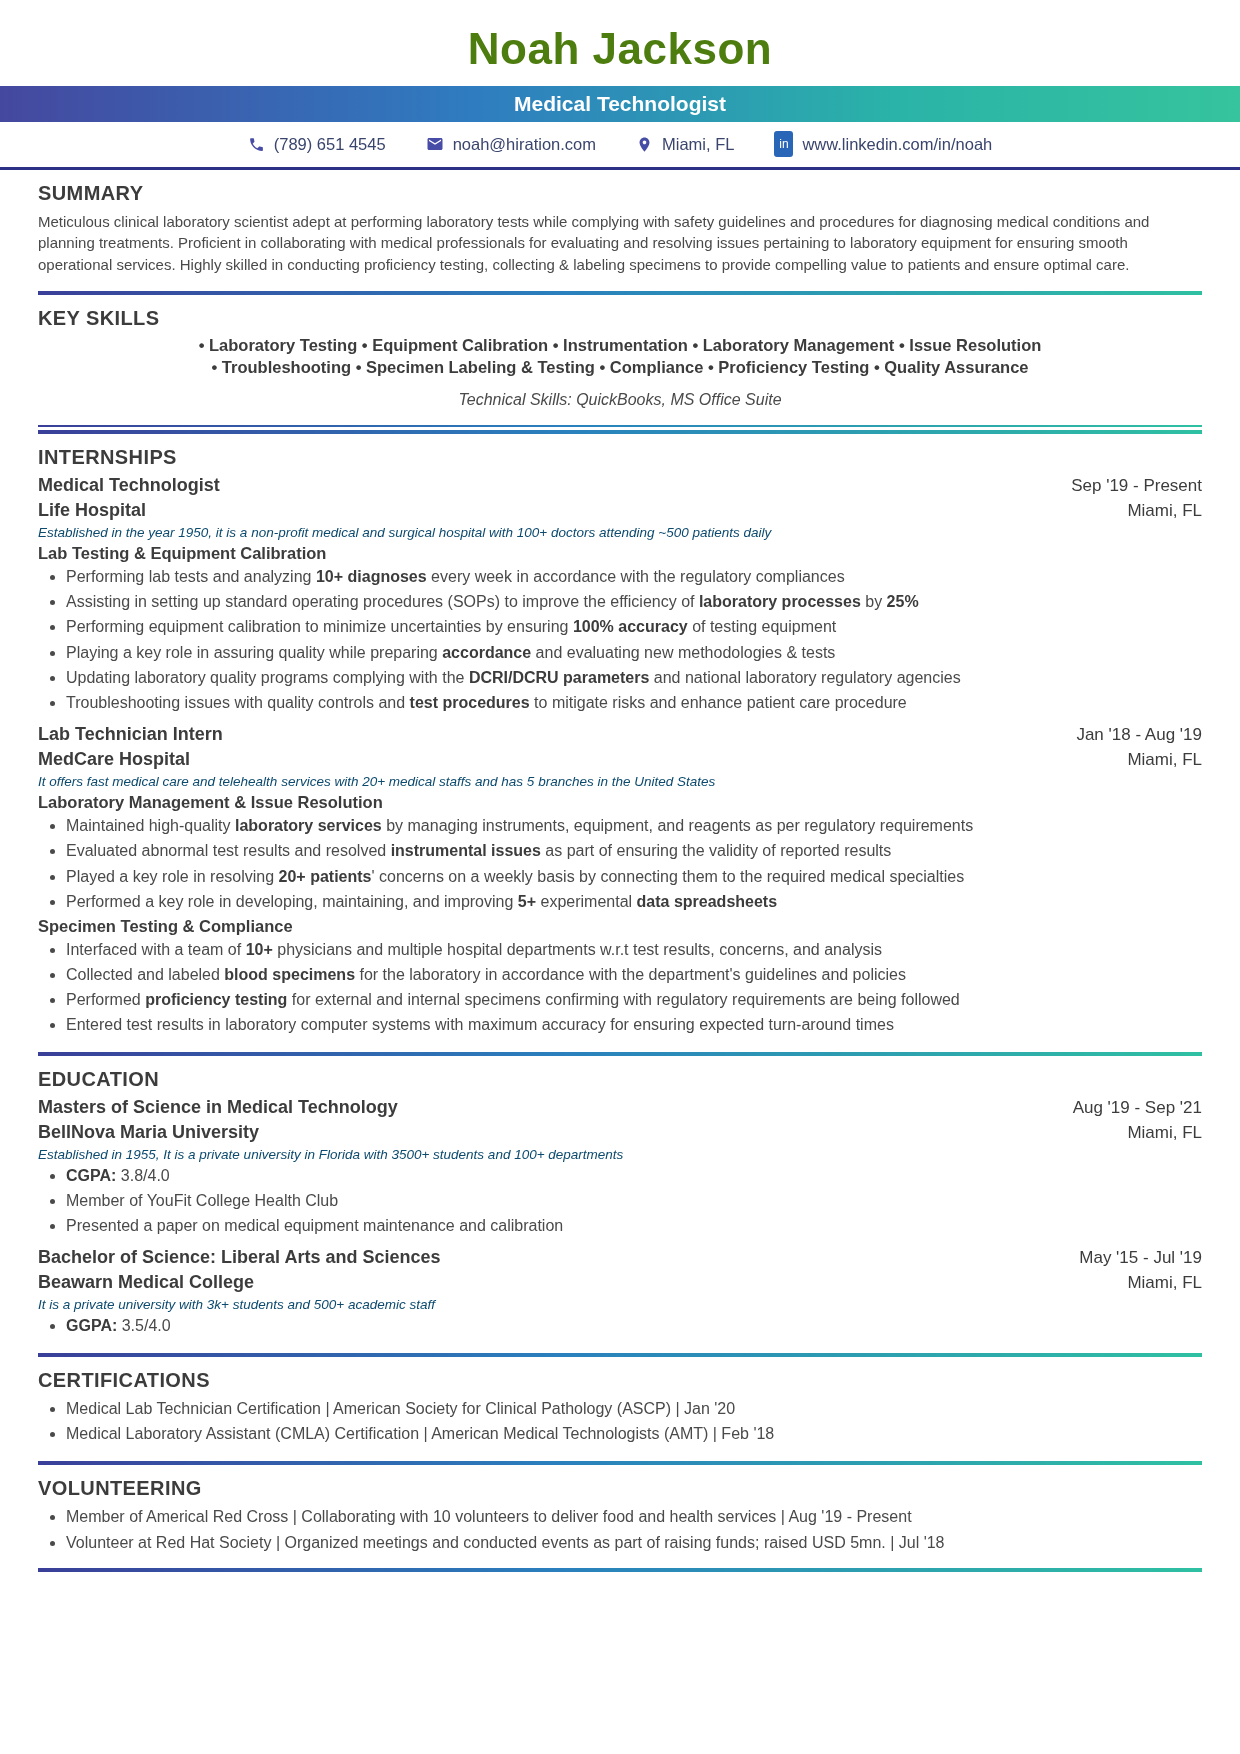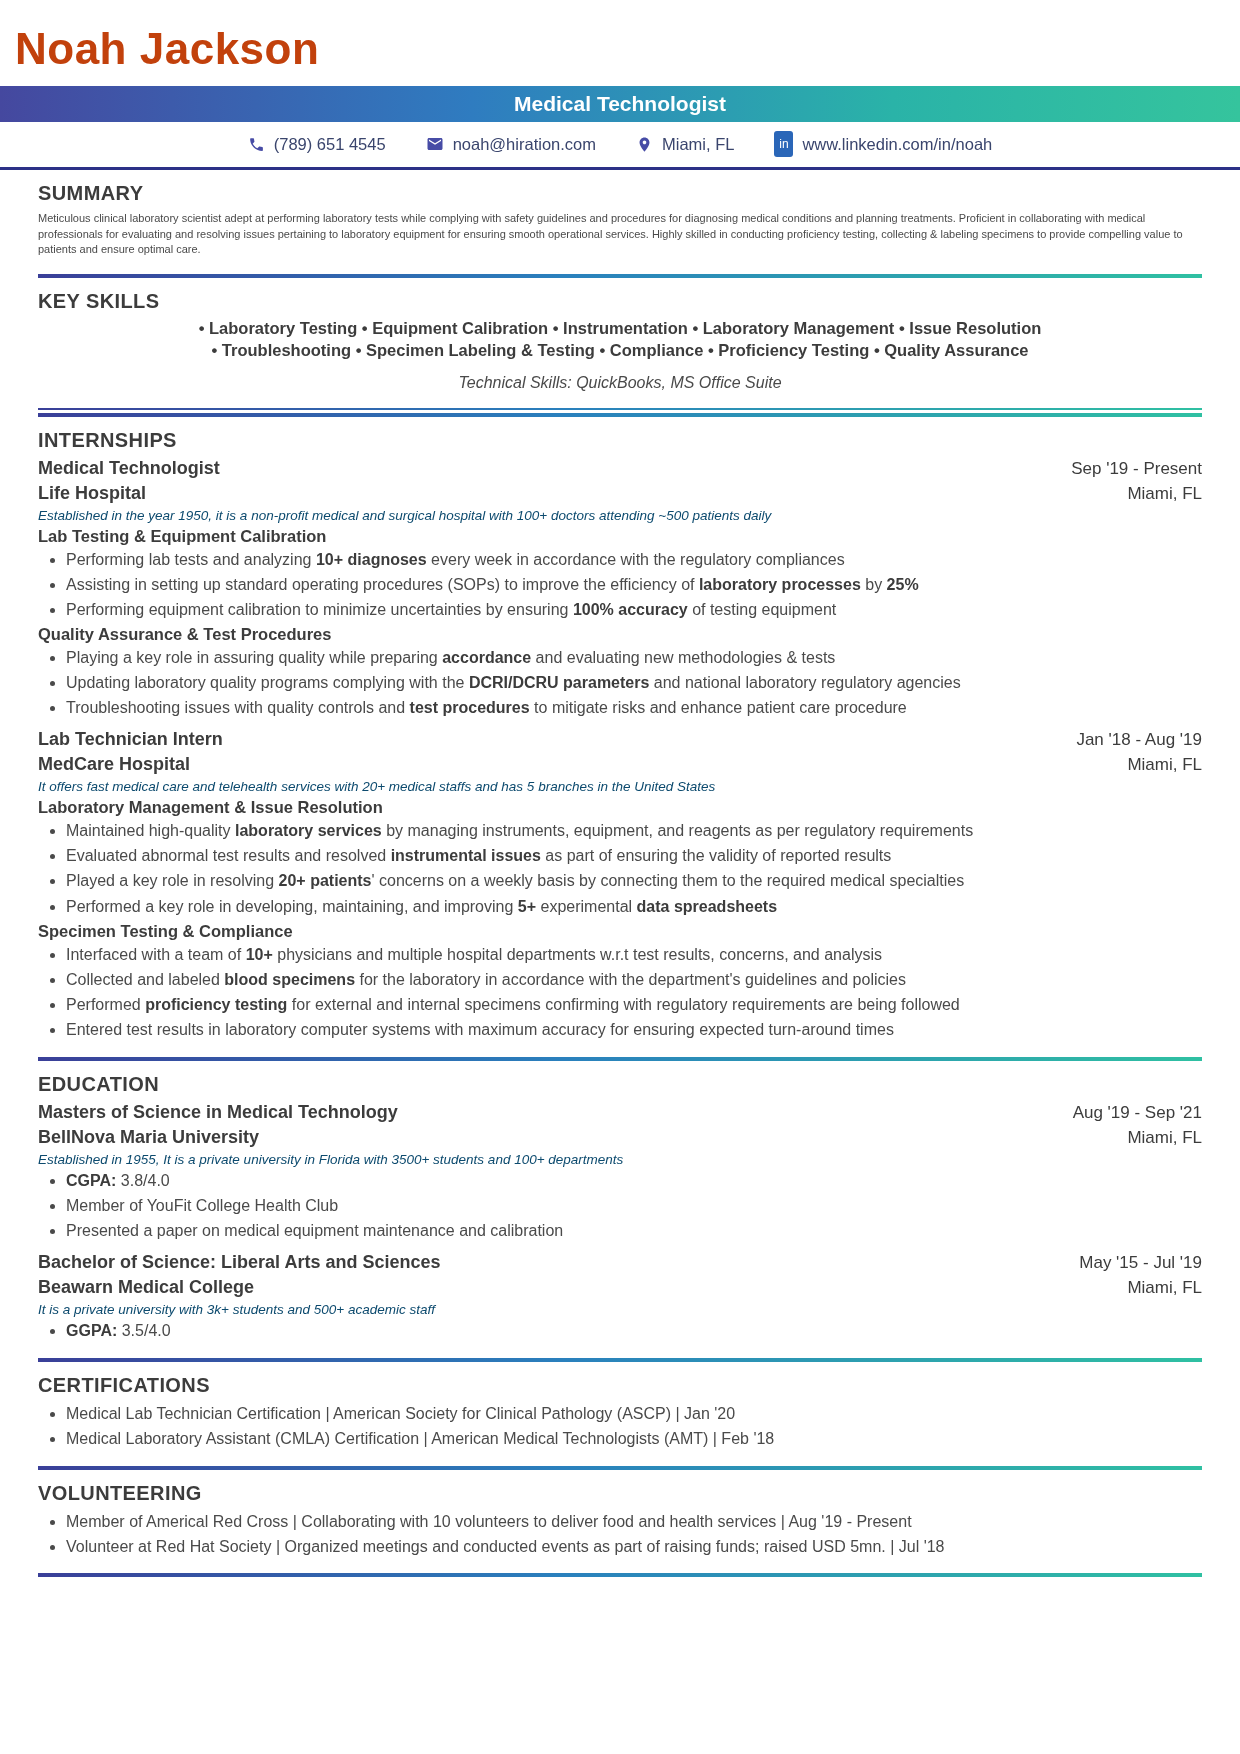--- a/index.html
+++ b/index.html
@@ -1,32 +1,32 @@
 <!DOCTYPE html>
 <html><head>
 <meta charset="utf-8">
 <style>
   * { box-sizing: border-box; }
   html, body { margin: 0; padding: 0; background: #ffffff; }
   body { font-family: "Liberation Sans", sans-serif; }
   .page { width: 1240px; height: 1754px; margin: 0 auto; background: #fff; color: #4a4a4a; overflow: hidden; }
 
-  .name { margin: 24px 15px 12px; text-align: left; font-size: 44px; font-weight: 700; color: #c2410c; letter-spacing: .5px; }
+  .name { margin: 24px 5px 12px; text-align: center; font-size: 44px; font-weight: 700; color: #4d7c0f; letter-spacing: .5px; }
   .banner { height: 36px; line-height: 36px; text-align: center; color: #fff; font-size: 21px; font-weight: 700;
             background: linear-gradient(90deg, #45489f 0%, #2f7cc0 38%, #2ab3a8 72%, #35c49d 100%); }
   .contact-row { display: flex; justify-content: center; align-items: center; gap: 40px; padding: 9px 0 10px; font-size: 16.5px; color: #3a456d; }
   .contact-item { display: flex; align-items: center; gap: 9px; }
   .contact-icon { color: #474ca6; display: inline-flex; }
   .in-badge { width: 19px; height: 26px; border-radius: 3px; background: #2a66b8; color: #fff; font-weight: 400; font-size: 12px;
               display: inline-flex; align-items: center; justify-content: center; }
   .top-rule { height: 3px; background: #2c3187; }
 
   .content { padding: 0 38px; }
   .section-heading { margin: 12px 0 6px; font-size: 20px; font-weight: 700; color: #3c3c3c; letter-spacing: .4px; }
-  .summary-text { margin: 0; font-size: 11px; line-height: 1.42; }
+  .summary-text { margin: 0; font-size: 15px; line-height: 1.42; }
 
   .sep { height: 4px; margin: 16px 0 4px; background: linear-gradient(90deg, #3a3f98 0%, #2a80bd 45%, #2fc0a2 100%); }
   .sep.thin { height: 2px; margin: 16px 0 2px; }
   .sep.mid { margin: 3px 0 4px; }
   .sep.final { margin-top: 14px; }
 
   .skills-line { margin: 3px 0; text-align: center; font-weight: 700; font-size: 16.5px; color: #3c3c3c; }
   .technical { margin: 14px 0 0; text-align: center; font-style: italic; font-size: 16px; }
 
   .entry { margin: 2px 0 10px; }
@@ -114,21 +114,20 @@
       <span class="entry-dates">Miami, FL</span>
     </div>
     <div class="entry-about">Established in the year 1950, it is a non-profit medical and surgical hospital with 100+ doctors attending ~500 patients daily</div>
     <div>
               <div class="group-title">Lab Testing &amp; Equipment Calibration</div>
               <ul class="bullets">
                 <li><span>Performing lab tests and analyzing </span><span class="b">10+ diagnoses</span><span> every week in accordance with the regulatory compliances</span></li>
                 <li><span>Assisting in setting up standard operating procedures (SOPs) to improve the efficiency of </span><span class="b">laboratory processes</span><span> by </span><span class="b">25%</span></li>
                 <li><span>Performing equipment calibration to minimize uncertainties by ensuring </span><span class="b">100% accuracy</span><span> of testing equipment</span></li>
               </ul>
-              <div class="group-title">Quality Assurance &amp; Test Procedures</div>
               <ul class="bullets">
                 <li><span>Playing a key role in assuring quality while preparing </span><span class="b">accordance</span><span> and evaluating new methodologies &amp; tests</span></li>
                 <li><span>Updating laboratory quality programs complying with the </span><span class="b">DCRI/DCRU parameters</span><span> and national laboratory regulatory agencies</span></li>
                 <li><span>Troubleshooting issues with quality controls and </span><span class="b">test procedures</span><span> to mitigate risks and enhance patient care procedure</span></li>
               </ul>
             </div>
   </div>
 
   <div class="entry">
     <div class="entry-row">

